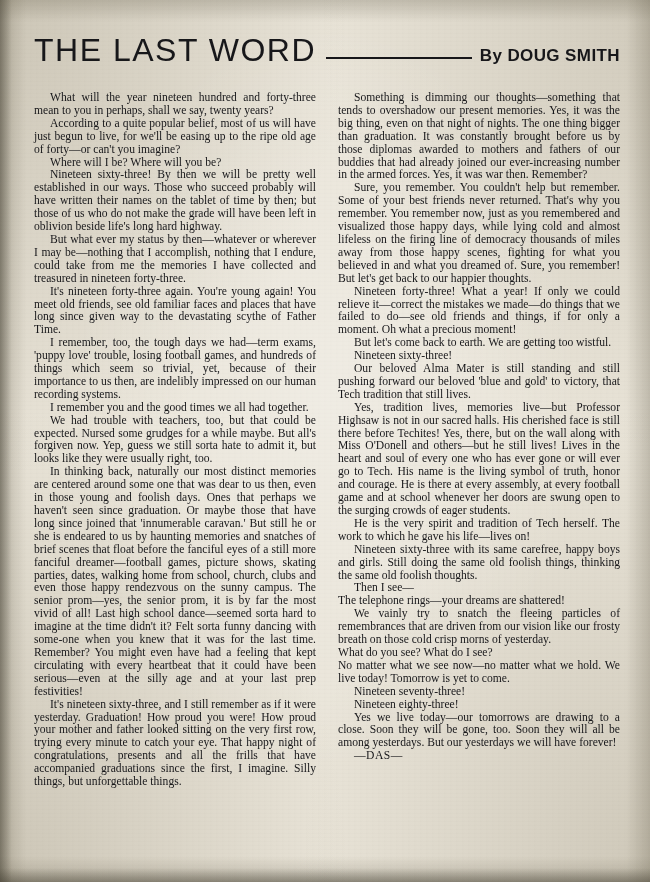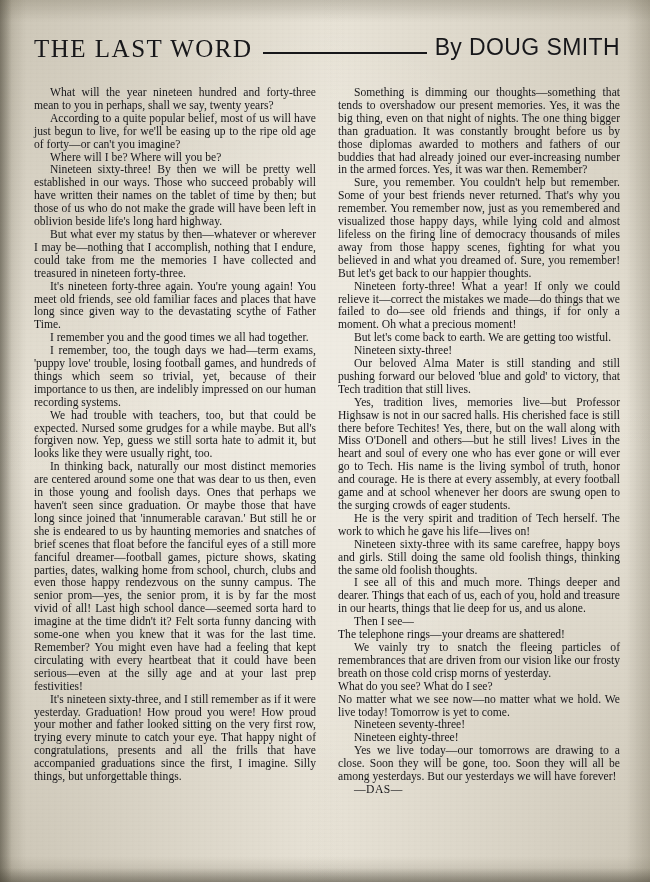--- a/index.html
+++ b/index.html
@@ -52,44 +52,44 @@
     z-index: 6;
     padding: 34px 30px 18px 34px;
   }
   .masthead {
     display: flex;
     align-items: flex-end;
     justify-content: space-between;
     margin-bottom: 14px;
   }
   .headline {
-    font-family: Liberation Serif, serif;
-    font-size: 25px;
+    font-family: Liberation Sans, sans-serif;
+    font-size: 32px;
     letter-spacing: 1.5px;
     font-weight: normal;
     margin: 0;
     white-space: nowrap;
     line-height: 1;
     padding-bottom: 2px;
   }
   .rule-wrap {
     flex: 1;
     display: flex;
     align-items: center;
     padding: 0 8px 9px 10px;
   }
   .rule {
     width: 100%;
     height: 2px;
     background: #17171a;
   }
   .byline {
     font-family: "Liberation Sans", sans-serif;
-    font-size: 23px;
-    font-weight: normal;
+    font-size: 17px;
+    font-weight: bold;
     letter-spacing: 0.4px;
     white-space: nowrap;
     padding-bottom: 2px;
   }
   .columns {
     display: flex;
     gap: 22px;
     margin-top: 24px;
   }
   .col {
@@ -147,38 +147,37 @@
 
     <div class="columns">
 
       <div class="col">
         <p>What will the year nineteen hundred and forty-three mean to you in perhaps, shall we say, twenty years?</p>
         <p>According to a quite popular belief, most of us will have just begun to live, for we'll be easing up to the ripe old age of forty—or can't you imagine?</p>
         <p>Where will I be? Where will you be?</p>
         <p>Nineteen sixty-three! By then we will be pretty well established in our ways. Those who succeed probably will have written their names on the tablet of time by then; but those of us who do not make the grade will have been left in oblivion beside life's long hard highway.</p>
         <p>But what ever my status by then—whatever or wherever I may be—nothing that I accomplish, nothing that I endure, could take from me the memories I have collected and treasured in nineteen forty-three.</p>
         <p>It's nineteen forty-three again. You're young again! You meet old friends, see old familiar faces and places that have long since given way to the devastating scythe of Father Time.</p>
+        <p>I remember, too, the tough days we had—term exams, 'puppy love' trouble, losing football games, and hundreds of things which seem so trivial, yet, because of their importance to us then, are indelibly impressed on our human recording systems.</p>
         <p>I remember you and the good times we all had together.</p>
-        <p>I remember, too, the tough days we had—term exams, 'puppy love' trouble, losing football games, and hundreds of things which seem so trivial, yet, because of their importance to us then, are indelibly impressed on our human recording systems.</p>
         <p>We had trouble with teachers, too, but that could be expected. Nursed some grudges for a while maybe. But all's forgiven now. Yep, guess we still sorta hate to admit it, but looks like they were usually right, too.</p>
         <p>In thinking back, naturally our most distinct memories are centered around some one that was dear to us then, even in those young and foolish days. Ones that perhaps we haven't seen since graduation. Or maybe those that have long since joined that 'innumerable caravan.' But still he or she is endeared to us by haunting memories and snatches of brief scenes that float before the fanciful eyes of a still more fanciful dreamer—football games, picture shows, skating parties, dates, walking home from school, church, clubs and even those happy rendezvous on the sunny campus. The senior prom—yes, the senior prom, it is by far the most vivid of all! Last high school dance—seemed sorta hard to imagine at the time didn't it? Felt sorta funny dancing with some-one when you knew that it was for the last time. Remember? You might even have had a feeling that kept circulating with every heartbeat that it could have been serious—even at the silly age and at your last prep festivities!</p>
         <p>It's nineteen sixty-three, and I still remember as if it were yesterday. Graduation! How proud you were! How proud your mother and father looked sitting on the very first row, trying every minute to catch your eye. That happy night of congratulations, presents and all the frills that have accompanied graduations since the first, I imagine. Silly things, but unforgettable things.</p>
       </div>
 
       <div class="col">
         <p>Something is dimming our thoughts—something that tends to overshadow our present memories. Yes, it was the big thing, even on that night of nights. The one thing bigger than graduation. It was constantly brought before us by those diplomas awarded to mothers and fathers of our buddies that had already joined our ever-increasing number in the armed forces. Yes, it was war then. Remember?</p>
         <p>Sure, you remember. You couldn't help but remember. Some of your best friends never returned. That's why you remember. You remember now, just as you remembered and visualized those happy days, while lying cold and almost lifeless on the firing line of democracy thousands of miles away from those happy scenes, fighting for what you believed in and what you dreamed of. Sure, you remember! But let's get back to our happier thoughts.</p>
         <p>Nineteen forty-three! What a year! If only we could relieve it—correct the mistakes we made—do things that we failed to do—see old friends and things, if for only a moment. Oh what a precious moment!</p>
         <p>But let's come back to earth. We are getting too wistful.</p>
         <p>Nineteen sixty-three!</p>
         <p>Our beloved Alma Mater is still standing and still pushing forward our beloved 'blue and gold' to victory, that Tech tradition that still lives.</p>
         <p>Yes, tradition lives, memories live—but Professor Highsaw is not in our sacred halls. His cherished face is still there before Techites! Yes, there, but on the wall along with Miss O'Donell and others—but he still lives! Lives in the heart and soul of every one who has ever gone or will ever go to Tech. His name is the living symbol of truth, honor and courage. He is there at every assembly, at every football game and at school whenever her doors are swung open to the surging crowds of eager students.</p>
         <p>He is the very spirit and tradition of Tech herself. The work to which he gave his life—lives on!</p>
         <p>Nineteen sixty-three with its same carefree, happy boys and girls. Still doing the same old foolish things, thinking the same old foolish thoughts.</p>
-        <p>I see all of this and much more. Things deeper and dearer. Things that each of us, each of you, hold and treasure in our hearts, things that lie deep for us, and us alone.</p>
         <p>Then I see—</p>
         <p class="noindent">The telephone rings—your dreams are shattered!</p>
         <p>We vainly try to snatch the fleeing particles of remembrances that are driven from our vision like our frosty breath on those cold crisp morns of yesterday.</p>
         <p class="noindent">What do you see? What do I see?</p>
         <p class="noindent">No matter what we see now—no matter what we hold. We live today! Tomorrow is yet to come.</p>
         <p>Nineteen seventy-three!</p>
         <p>Nineteen eighty-three!</p>
         <p>Yes we live today—our tomorrows are drawing to a close. Soon they will be gone, too. Soon they will all be among yesterdays. But our yesterdays we will have forever!</p>
         <p class="signoff">—DAS—</p>
       </div>

